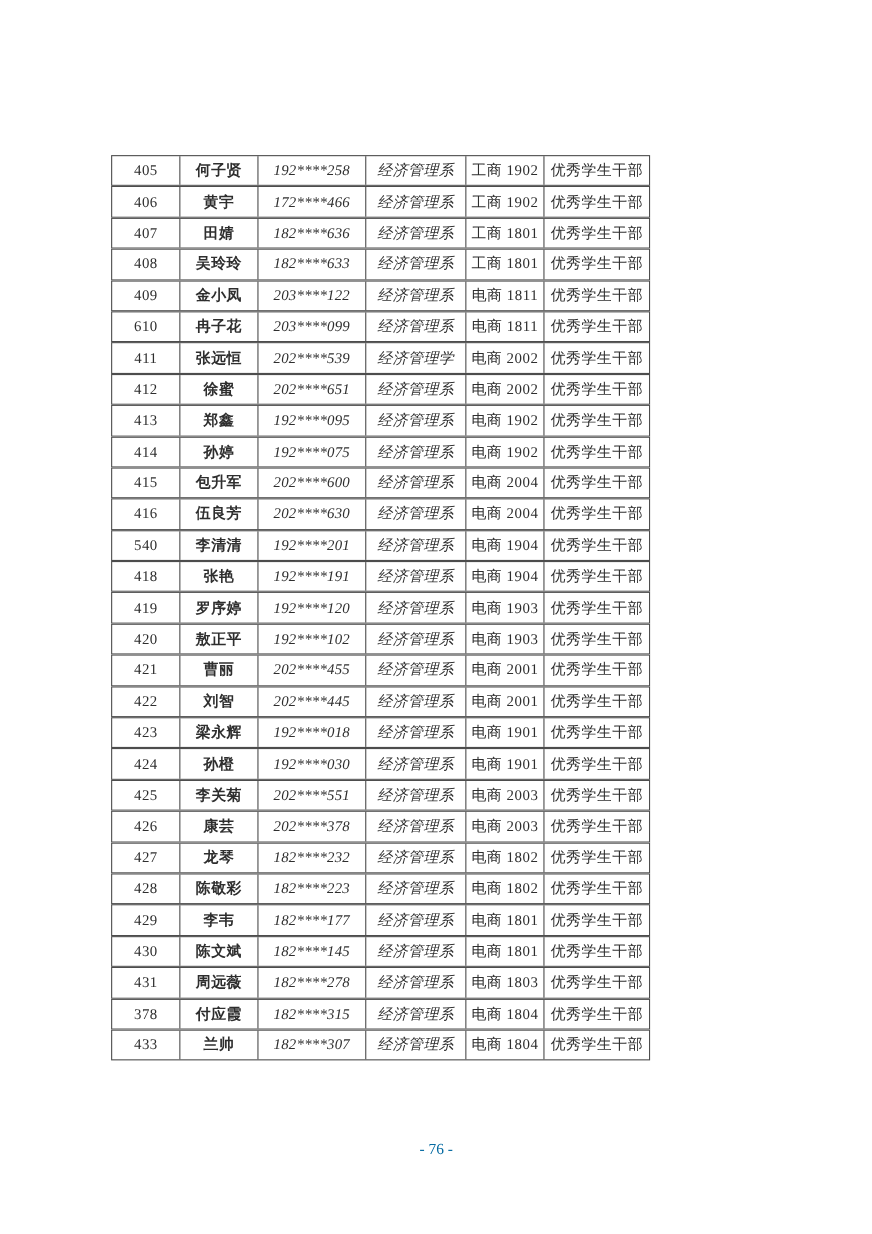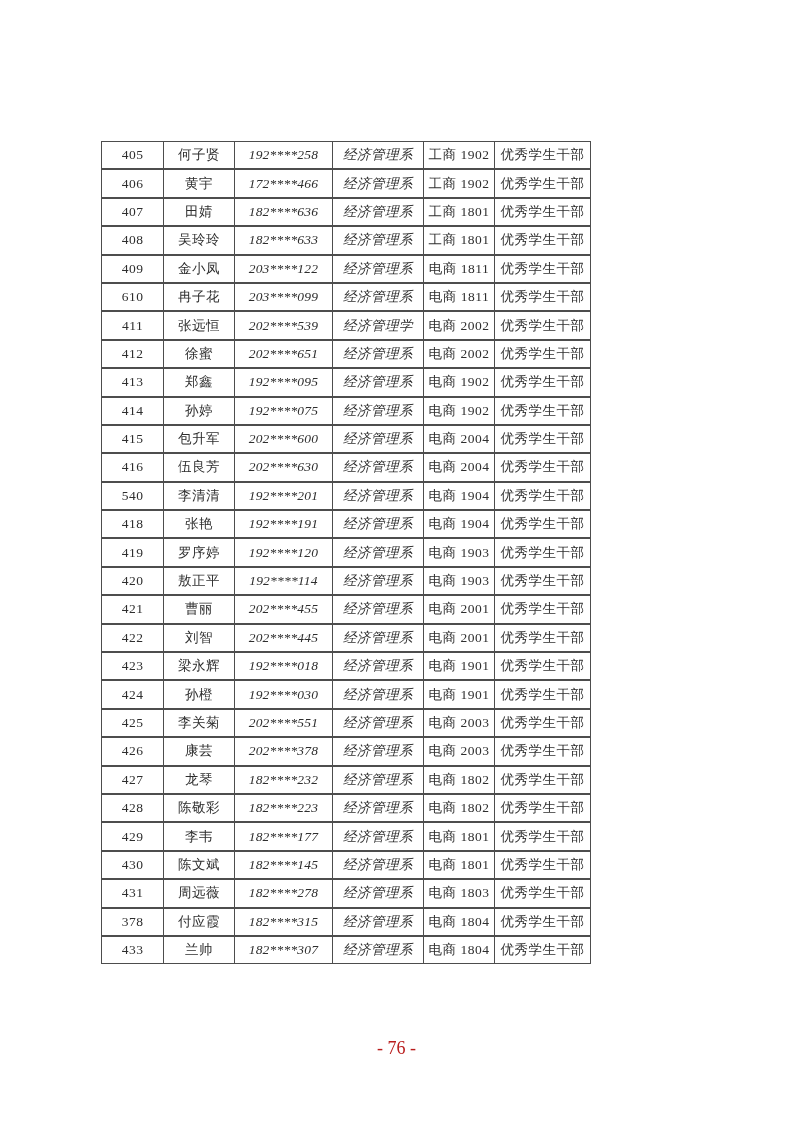--- a/index.html
+++ b/index.html
@@ -34,32 +34,32 @@
     justify-content: center;
     font-size: 13.5px;
     letter-spacing: 0.5px;
     color: #2e2e2e;
     white-space: nowrap;
     overflow: hidden;
     border-left: 1px solid #4d4d4d;
   }
   .t-cell:first-child { border-left: none; }
   .c0 { width: 73px; }
-  .c1 { width: 84px; }
+  .c1 { width: 84px; font-weight: bold; }
   .c2 { width: 117px; letter-spacing: 0.2px; font-style: italic; }
   .c3 { width: 108px; font-style: italic; }
   .c4 { width: 85px; }
   .c5 { width: 114px; }
   .footer {
     position: absolute;
     left: 0; right: 0;
     top: 1038px;
     text-align: center;
-    font-size: 18px;
-    color: #b91c1c;
+    font-size: 14px;
+    color: #0369a1;
   }
 </style>
 </head>
 <body>
 
 <div class="page">
   <div class="awards-table">
 
   <div class="t-row">
         <div class="t-cell c0">405</div>
@@ -177,21 +177,21 @@
         <div class="t-cell c0">419</div>
         <div class="t-cell c1">罗序婷</div>
         <div class="t-cell c2">192****120</div>
         <div class="t-cell c3">经济管理系</div>
         <div class="t-cell c4">电商 1903</div>
         <div class="t-cell c5">优秀学生干部</div>
       </div>
       <div class="t-row">
         <div class="t-cell c0">420</div>
         <div class="t-cell c1">敖正平</div>
-        <div class="t-cell c2">192****114</div>
+        <div class="t-cell c2">192****102</div>
         <div class="t-cell c3">经济管理系</div>
         <div class="t-cell c4">电商 1903</div>
         <div class="t-cell c5">优秀学生干部</div>
       </div>
       <div class="t-row">
         <div class="t-cell c0">421</div>
         <div class="t-cell c1">曹丽</div>
         <div class="t-cell c2">202****455</div>
         <div class="t-cell c3">经济管理系</div>
         <div class="t-cell c4">电商 2001</div>

